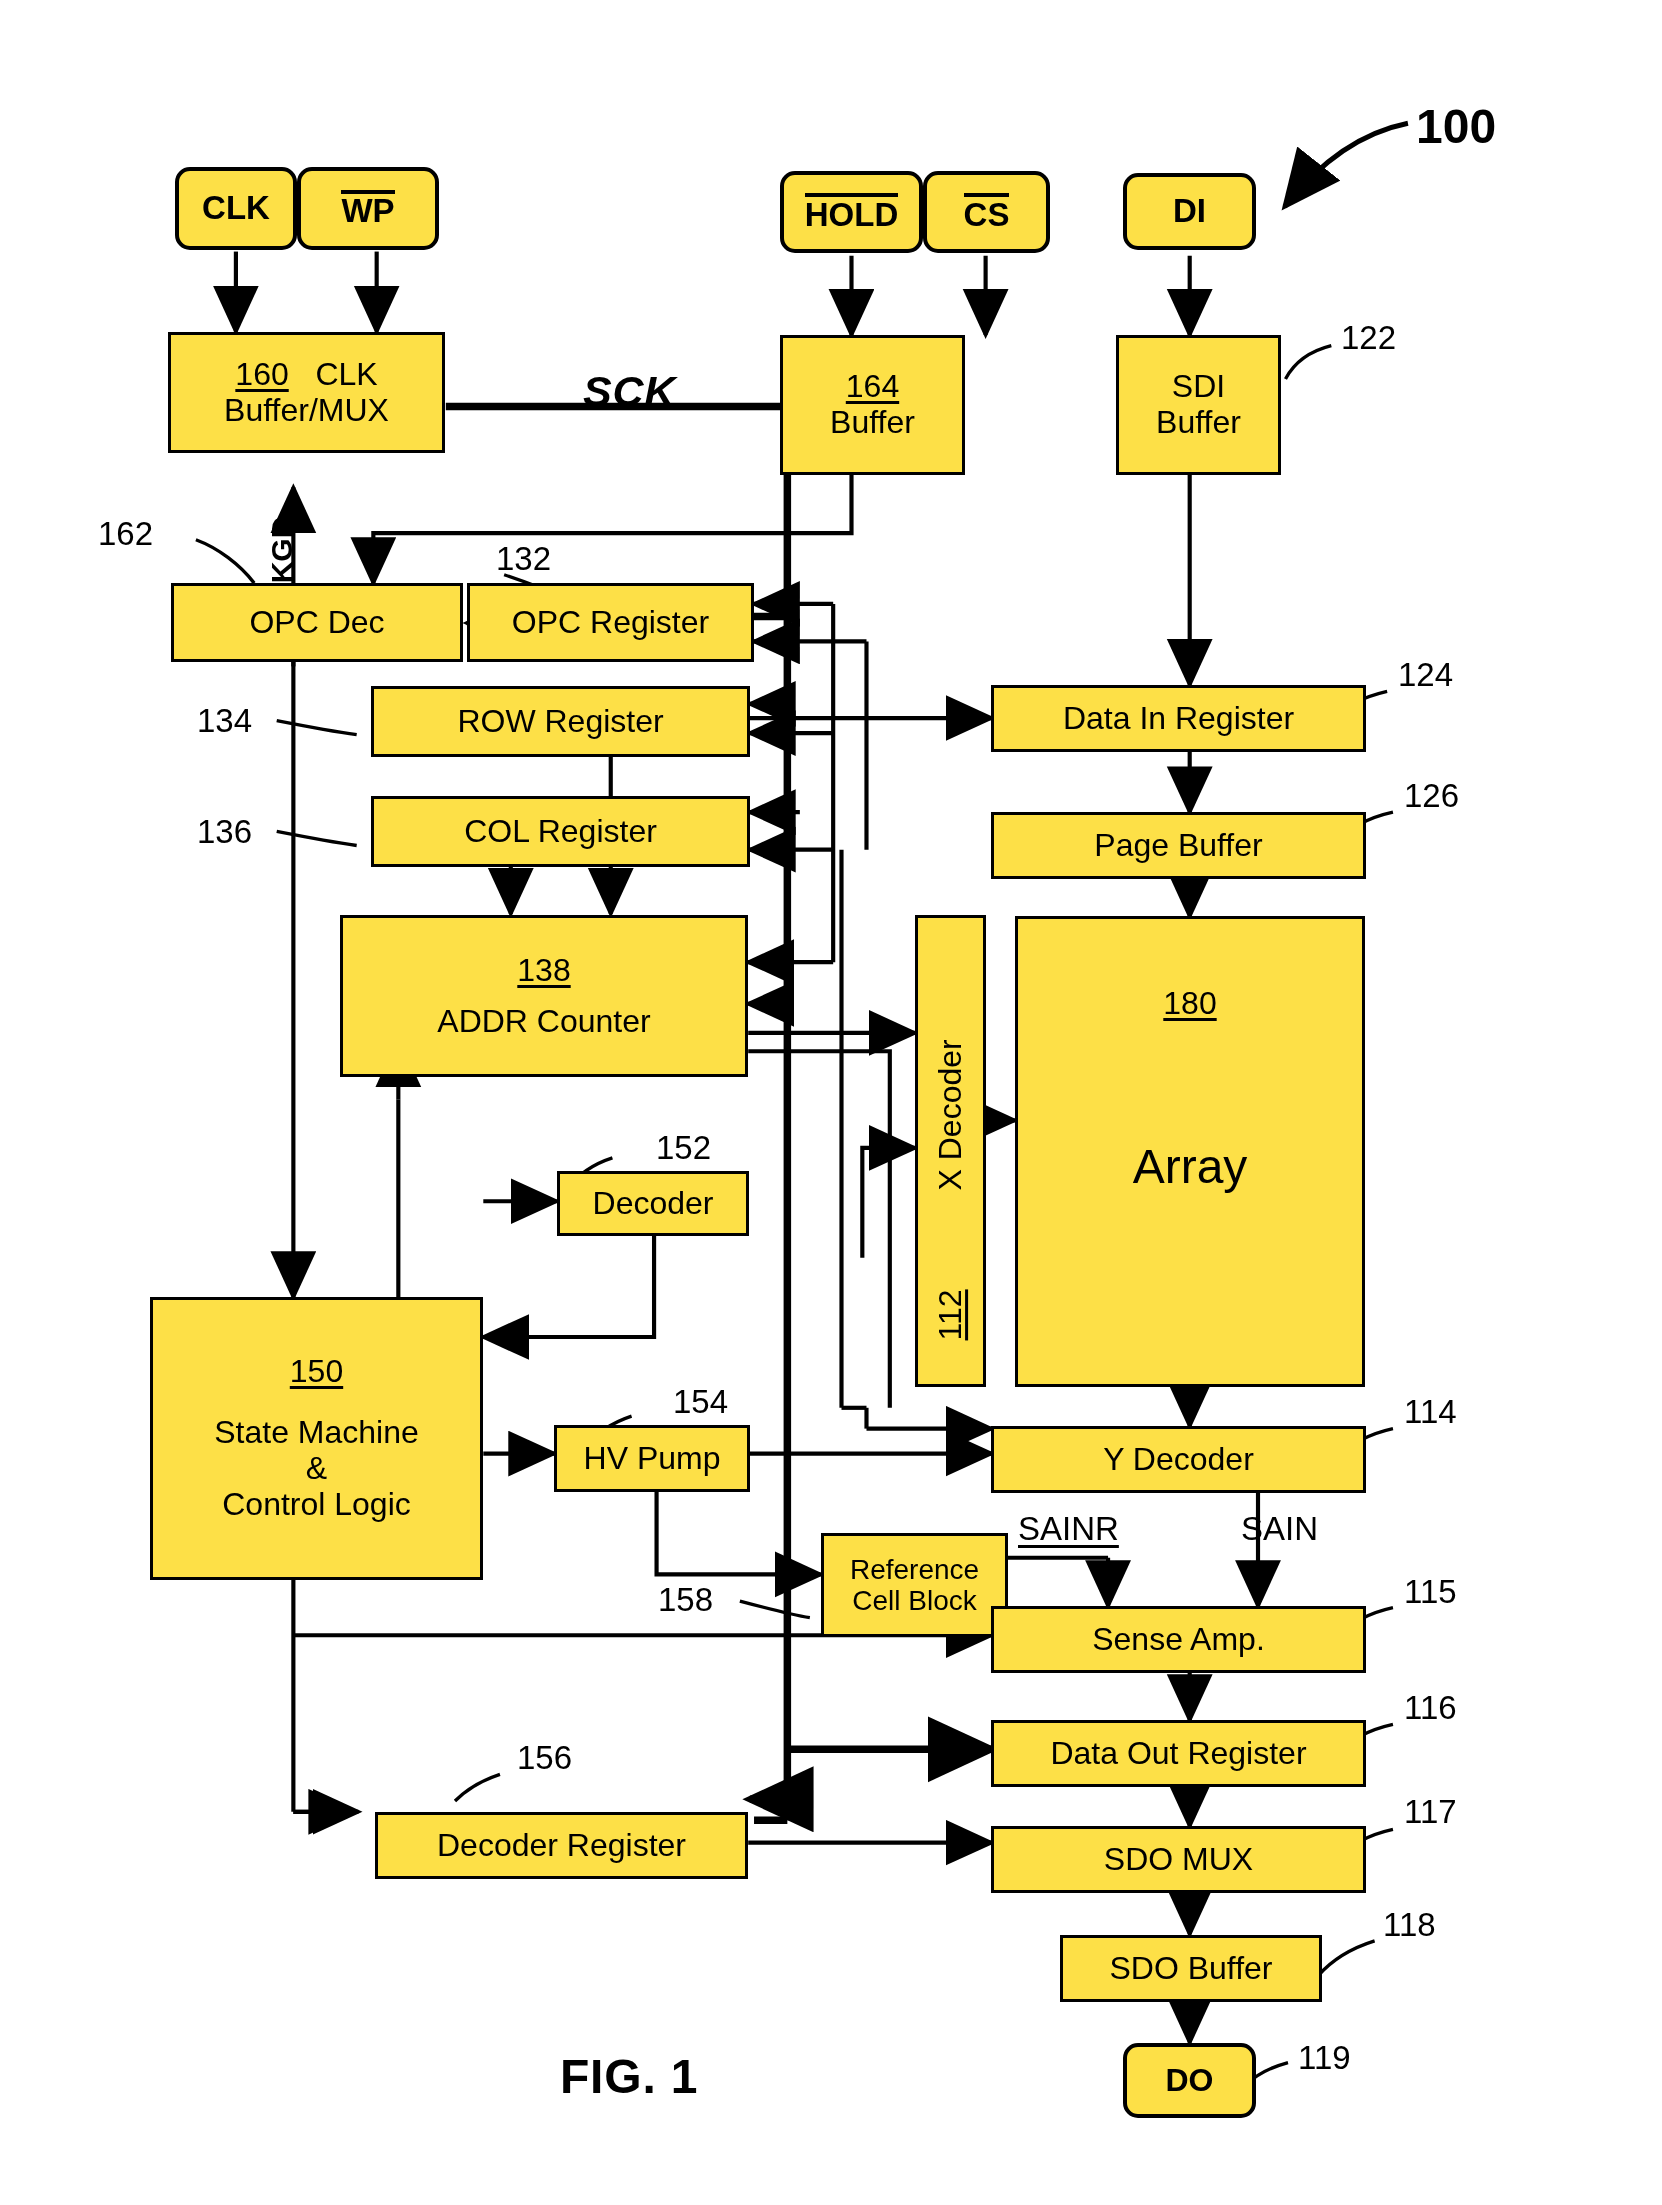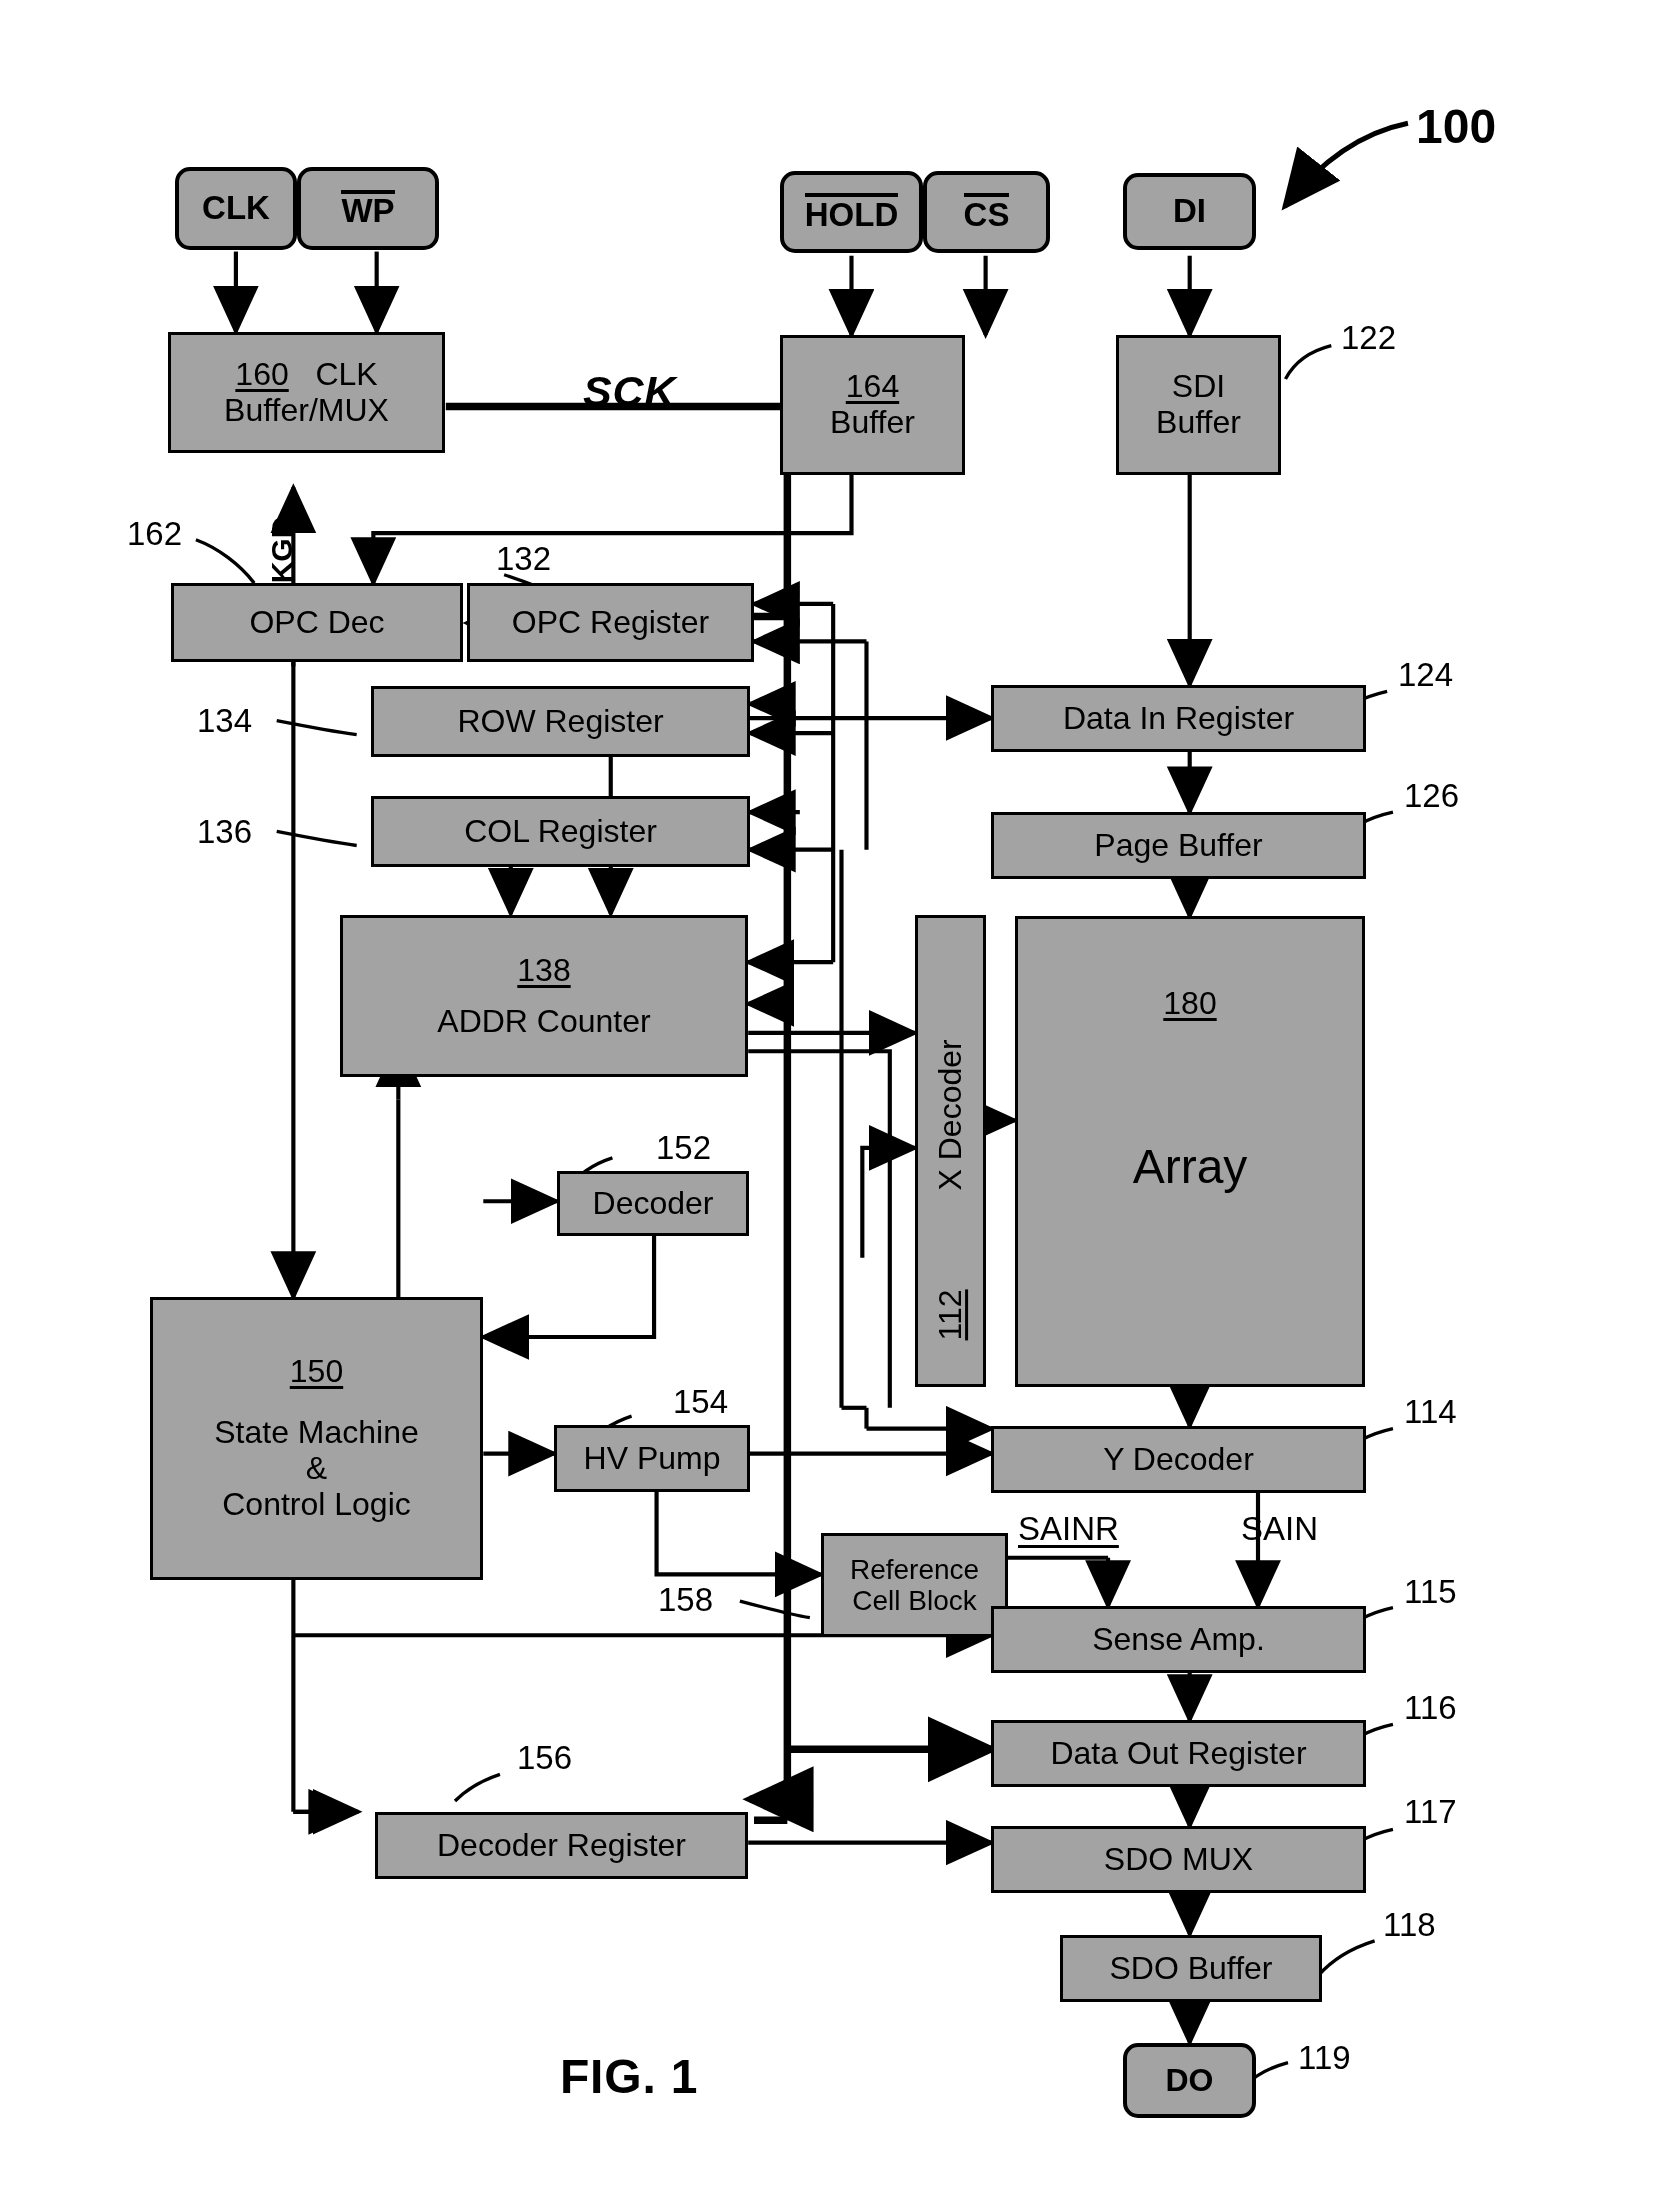--- a/index.html
+++ b/index.html
@@ -1,21 +1,21 @@
 <!DOCTYPE html>
 <html style="font-size:13.3px"><head>
 <meta charset="utf-8">
 <title>FIG. 1 Block Diagram</title>
 <style>
   html,body{margin:0;padding:0;background:#fff;}
   body{font-family:"Liberation Sans", sans-serif;color:#000;}
   #stage{position:relative;width:1663px;height:2205px;background:#fff;overflow:hidden;}
 
   
-  .blk{position:absolute;border:3.3px solid #000;background:#a3a3a3;box-sizing:border-box;
+  .blk{position:absolute;border:3.3px solid #000;background:#fde047;box-sizing:border-box;
        display:flex;flex-direction:column;align-items:center;justify-content:center;
        text-align:center;line-height:1.12;font-size:32px;}
   .pad{border-radius:15px;border:4.2px solid #000;font-weight:bold;font-size:33px;}
   .refnum{position:absolute;font-size:33px;line-height:1;white-space:nowrap;}
   .u{text-decoration:underline;text-underline-offset:4.2px;}
   .ovl{border-top:4.2px solid #000;padding-top:0.8px;display:inline-block;line-height:1.0;}
   .vert{transform:rotate(-90deg);white-space:nowrap;}
   .figlabel{position:absolute;font-size:48px;font-weight:bold;letter-spacing:0.8px;}
   .sck{position:absolute;font-size:43px;font-weight:bold;font-style:italic;letter-spacing:0.8px;}
   .kgd{position:absolute;font-size:30px;font-weight:bold;transform:rotate(-90deg);transform-origin:center center;}
@@ -203,21 +203,21 @@
   </div>
 
   <div class="blk" style="left:1116px;top:335px;width:165px;height:140px;">
     <div>SDI</div>
     <div>Buffer</div>
   </div>
   <div class="refnum" style="left:1341px;top:321px;">122</div>
 
   <div class="kgd" style="left:232px;top:533px;width:100px;text-align:center;">KGD</div>
 
-  <div class="refnum" style="left:98px;top:517px;margin-left:29px;">162</div>
+  <div class="refnum" style="left:98px;top:517px;">162</div>
   <div class="blk" style="left:171px;top:583px;width:292px;height:79px;">
     <span>OPC Dec</span>
   </div>
 
   <div class="refnum" style="left:496px;top:542px;">132</div>
   <div class="blk" style="left:467px;top:583px;width:287px;height:79px;">
     <span>OPC Register</span>
   </div>
 
   <div class="refnum" style="left:197px;top:704px;">134</div>

